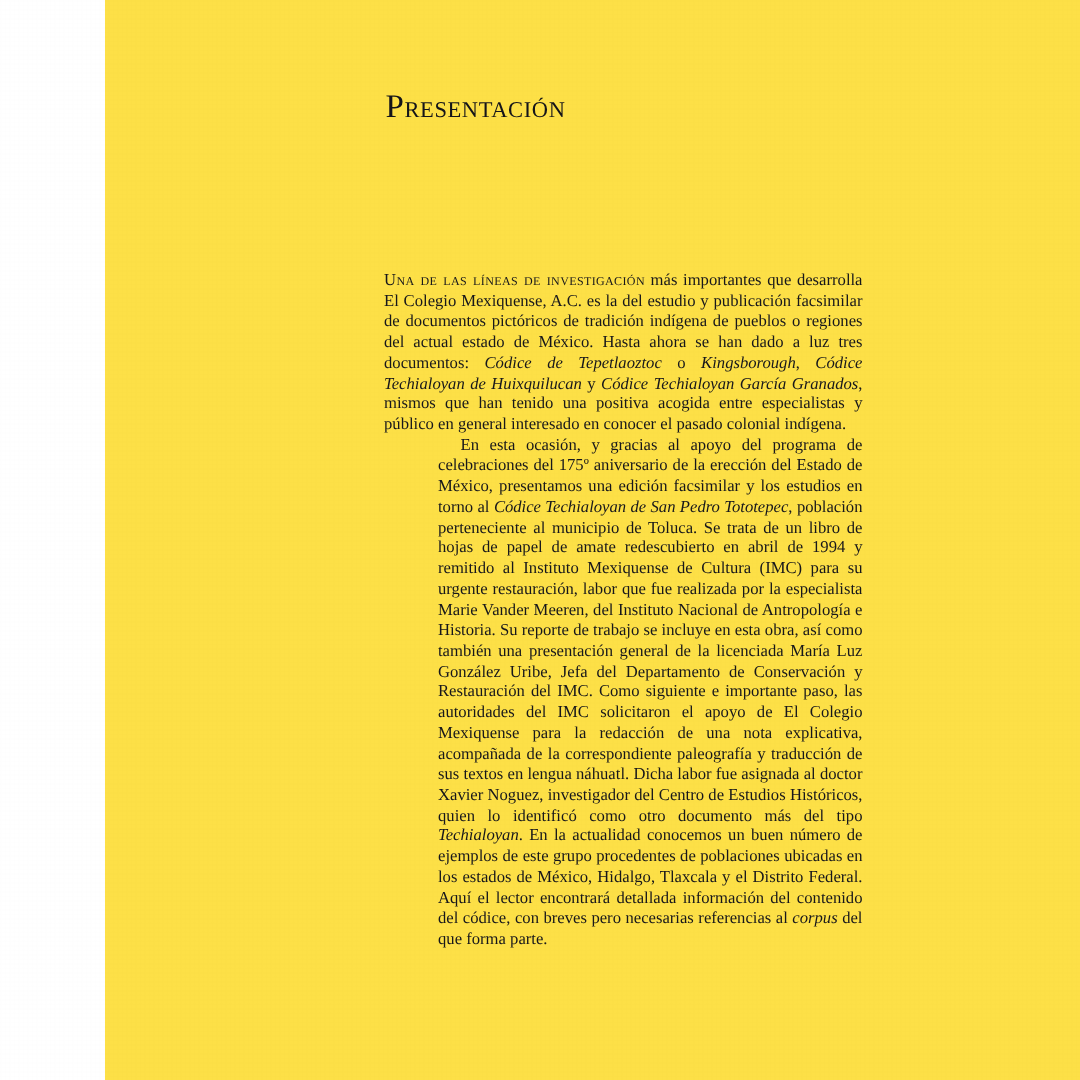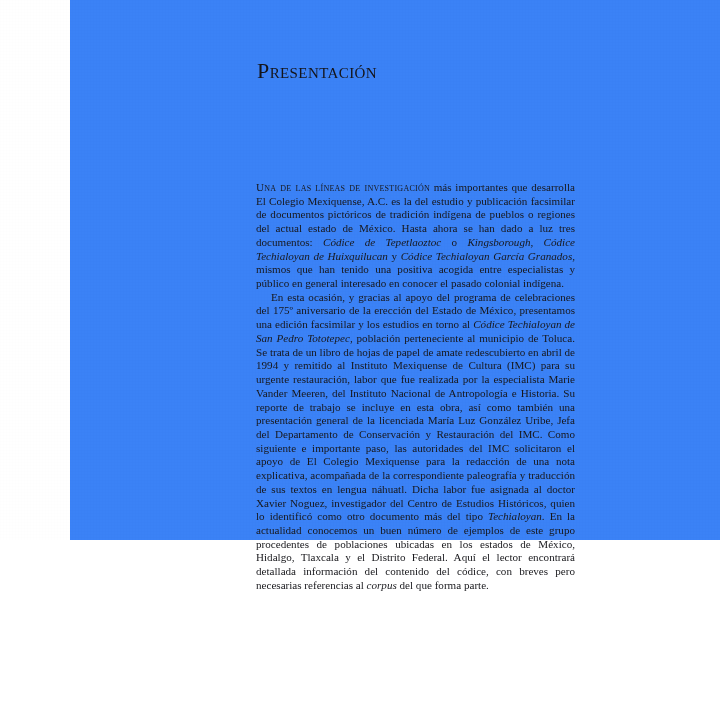--- a/index.html
+++ b/index.html
@@ -11,22 +11,22 @@
     height: 720px;
     background: #ffffff;
     font-family: "Liberation Serif", "DejaVu Serif", serif;
     overflow: hidden;
   }
 
   
   #page-sheet {
     position: relative;
     width: 720px;
-    height: 540px;
-    background: #3b82f6;
+    height: 720px;
+    background: #fde047;
     color: #1d1d1f;
   }
 
   
   #page-sheet::before {
     content: "";
     position: absolute;
     left: 0; top: 0;
     width: 70px; height: 720px;
     background: #ffffff;
@@ -60,20 +60,21 @@
     -webkit-hyphens: none;
     hyphens: none;
   }
 
   #body-text p {
     margin: 0;
   }
 
   #body-text p.indented {
     text-indent: 15px;
+    margin-left: 36px;
   }
 
   .smallcaps {
     font-variant: small-caps;
     letter-spacing: 0.25px;
   }
 
   .ital {
     font-style: italic;
     font-family: Liberation Serif, serif;

